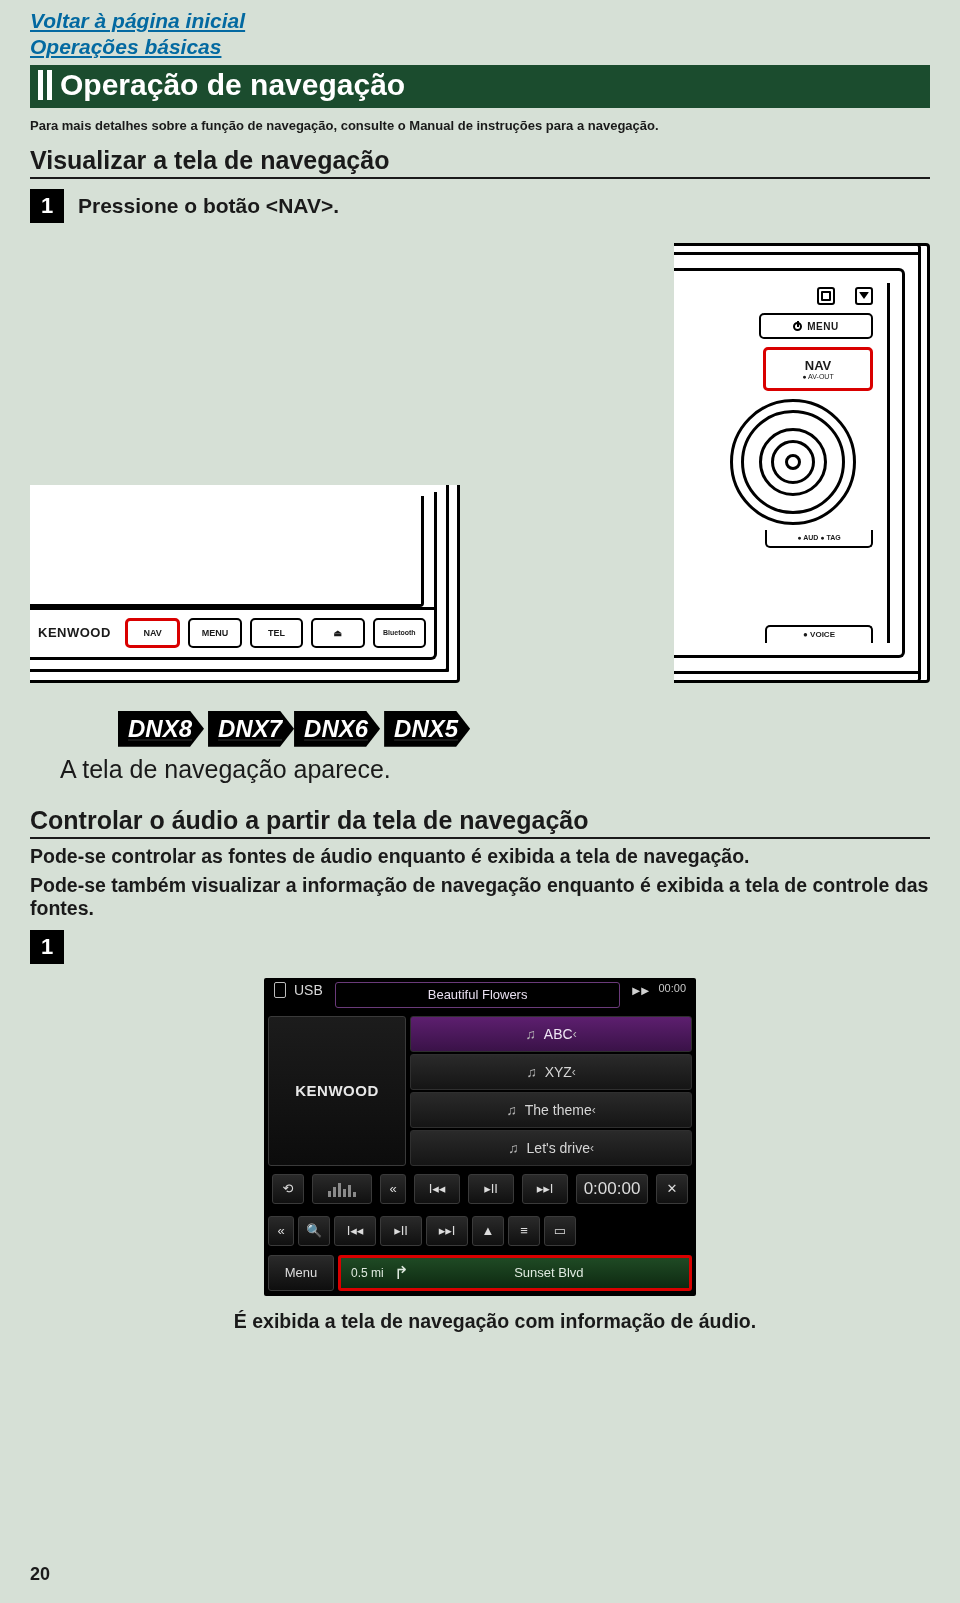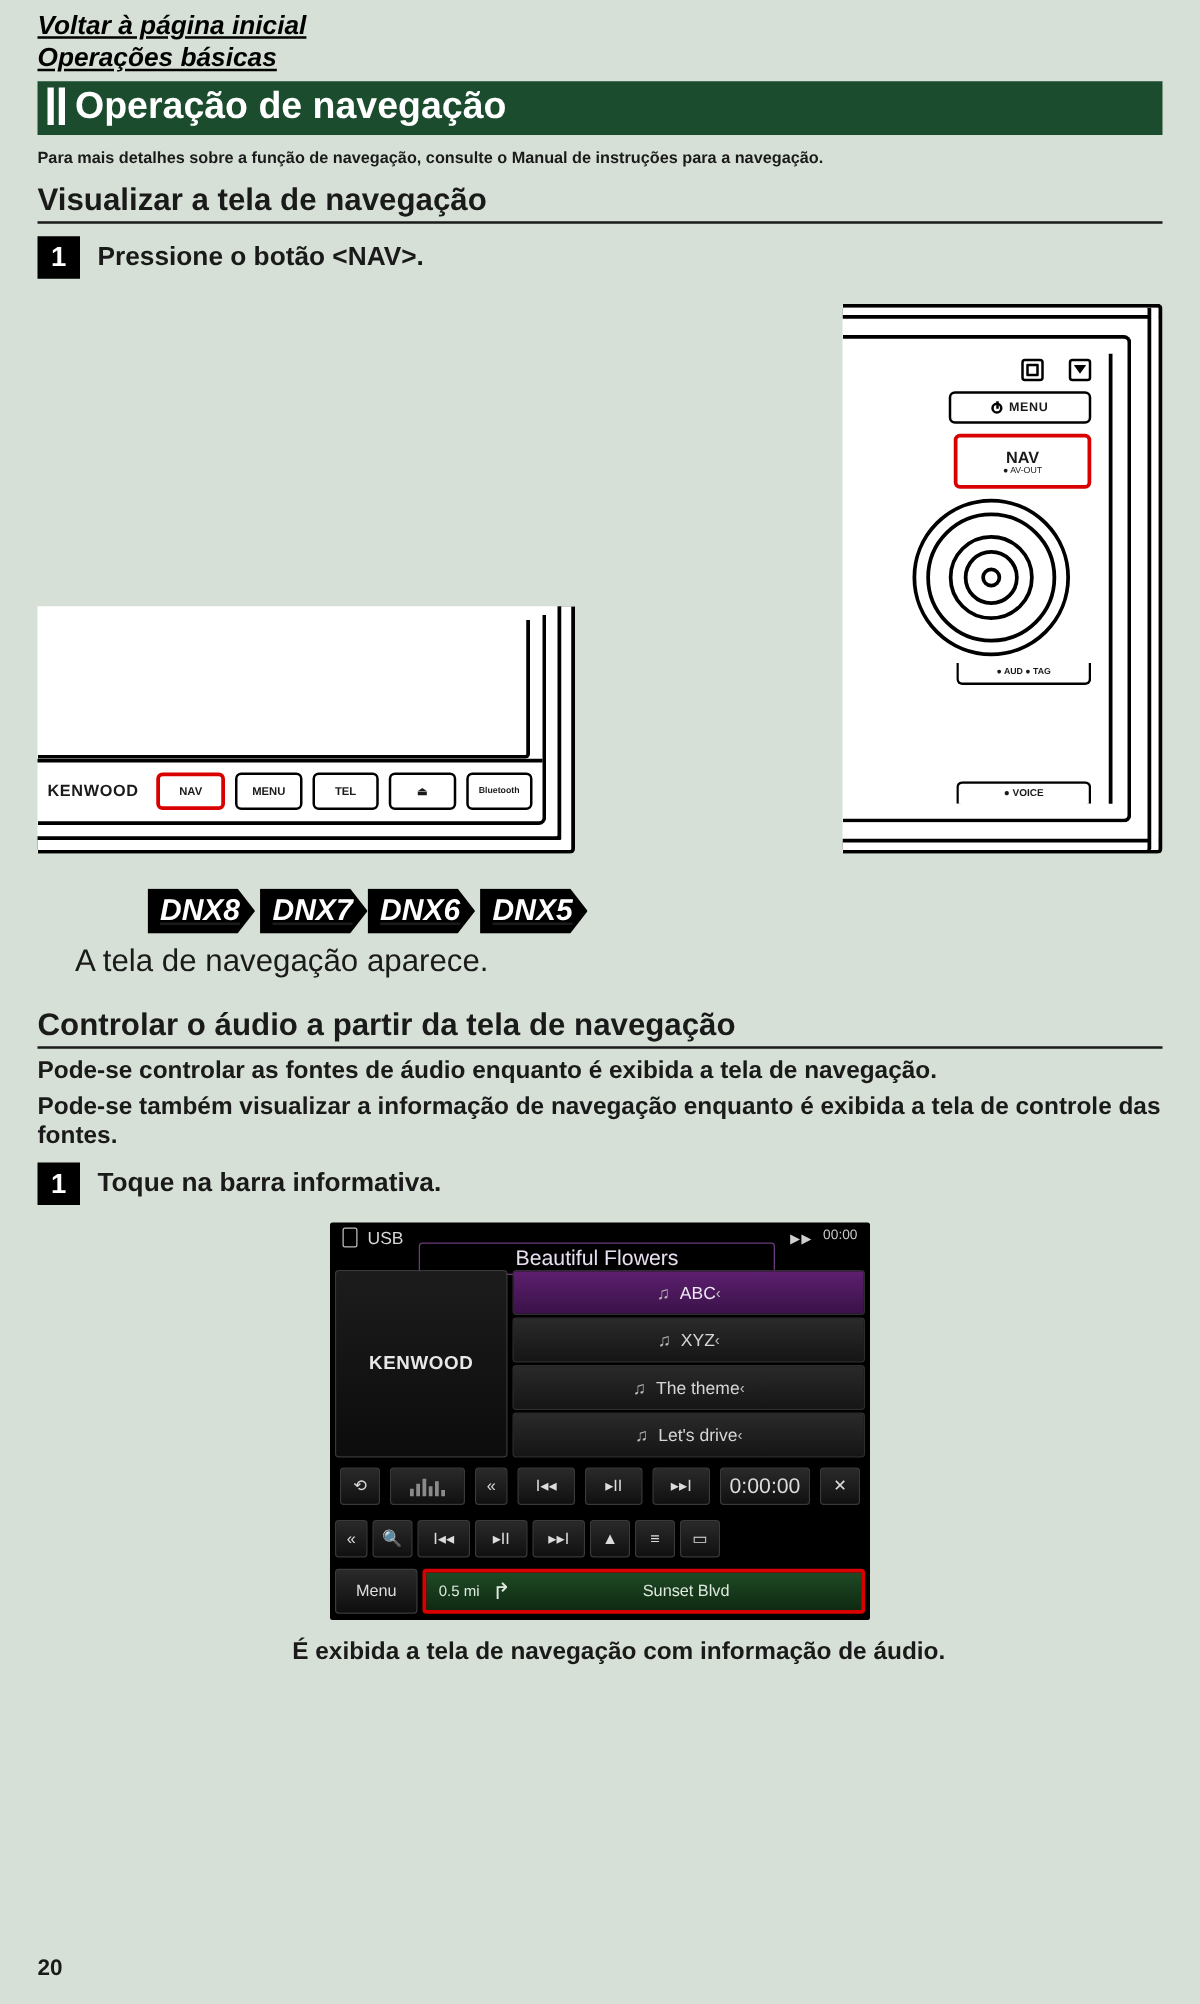--- a/index.html
+++ b/index.html
@@ -6,21 +6,21 @@
   body {
     width: 960px;
     height: 1603px;
     background: #d6e0d6;
     font-family: "Segoe UI", "Myriad Pro", Arial, sans-serif;
     color: #1a1a1a;
     position: relative;
     padding: 8px 30px 20px 30px;
   }
   .top-link {
-    color: #000000;
+    color: #0369a1;
     text-decoration: underline;
     font-style: italic;
     font-weight: 700;
     font-size: 21px;
     line-height: 1.25;
     display: block;
     margin-bottom: 0;
   }
   .section-banner {
     background: #1b4c2e;
@@ -184,25 +184,25 @@
   .shot{
     width:432px; background:#000; border-radius:2px; padding:4px 4px 4px 4px;
     color:#cfcfcf; font-size:14px; font-family:Arial,sans-serif;
   }
   .shot-top{
     display:flex; align-items:flex-start; height:30px; gap:8px; padding:0 6px;
   }
   .shot-top .usb-ico{ width:12px;height:16px;border:1.5px solid #bdbdbd;border-radius:2px;}
   .shot-top .lbl{ font-size:14px; font-weight:400;color:#d8d8d8;}
   .shot-top .bf{
-    flex:1; height:26px; margin:12px 4px;
+    flex:1; height:26px; margin:0 4px;
     background: linear-gradient(#000 0%, #000 12%, #000 12%),
                 linear-gradient(#5d1f6f, #40144e);
     border-radius:3px; border:1px solid #6a3a7a;
-    display:flex;align-items:center;justify-content:center;color:#e9dff0;font-size:17px;
+    display:flex;align-items:center;justify-content:center;color:#e9dff0;font-size:13px;
   }
   .shot-top .ff{ color:#d0d0d0; letter-spacing:2px; font-weight:700;}
   .shot-top .time{ color:#c8c8c8; font-size:11px;}
   .shot-mid{
     display:flex; height:150px; margin-top:4px; gap:4px;
   }
   .shot-left{
     width:138px; background:linear-gradient(#1c1c1c,#0c0c0c);
     border:1px solid #3a3a3a; border-radius:3px;
     display:flex;align-items:center;justify-content:center;
@@ -337,21 +337,20 @@
 </div>
 
 <p class="result-text">A tela de navegação aparece.</p>
 
 <h2 class="h2" style="margin-top:22px;">Controlar o áudio a partir da tela de navegação</h2>
 <p class="p-reg">Pode-se controlar as fontes de áudio enquanto é exibida a tela de navegação.</p>
 <p class="p-reg">Pode-se também visualizar a informação de navegação enquanto é exibida a tela de controle das fontes.</p>
 
 <div class="step-row">
   <div class="step-num">1</div>
-  <div class="step-text">Toque na barra informativa.</div>
 </div>
 
 <div class="shot-wrap">
   <div class="shot">
     <div class="shot-top">
       <span class="usb-ico"></span>
       <span class="lbl">USB</span>
       <div class="bf">Beautiful Flowers</div>
       <span class="ff">▸▸</span>
       <span class="time">00:00</span>

